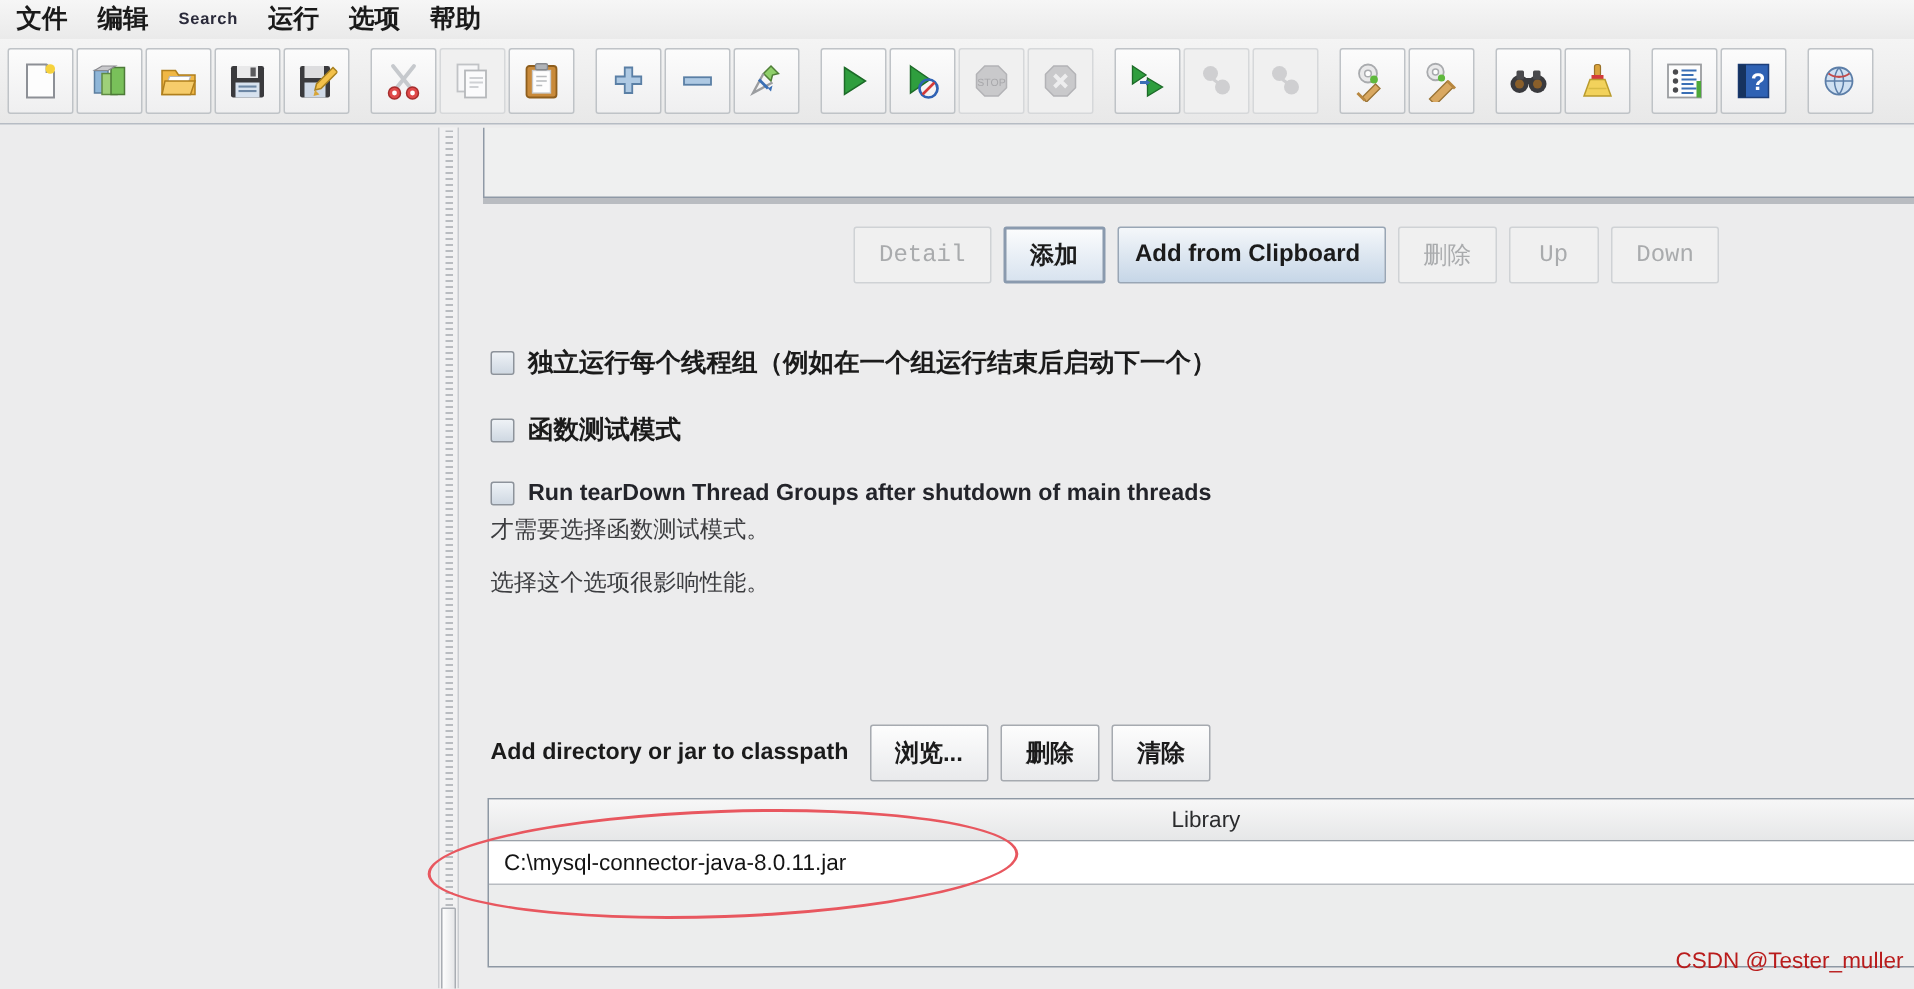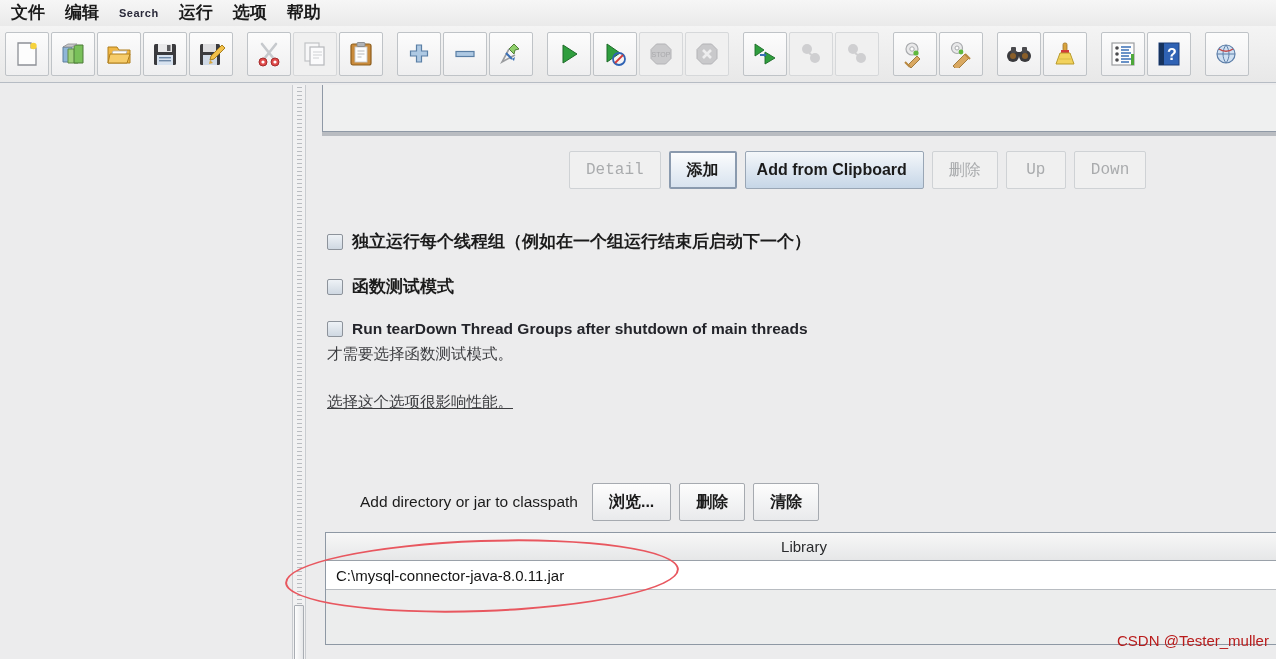--- a/index.html
+++ b/index.html
@@ -126,27 +126,27 @@
     border:1px solid #8d939b;border-radius:2px;
     background:linear-gradient(#eef2f6,#cfd8e2);box-sizing:border-box;
   }
   .check-label{font-size:17px;font-weight:bold;color:#1b1b1b;white-space:nowrap;}
   .check-label.latin{font-size:15.5px;color:#23242a;}
 
   .desc{position:absolute;left:20px;top:258px;width:700px;}
   .desc p{
     margin:0 0 6px 0;font-size:15.5px;color:#3c3d40;line-height:1.45;white-space:nowrap;
   }
-  .desc p.gap{margin-top:26px;text-decoration:underline;}
+  .desc p.gap{margin-top:13px;}
 
   .classpath-row{
     position:absolute;left:20px;top:398px;display:flex;align-items:center;
   }
   .cp-label{
-    font-size:15.5px;font-weight:normal;color:#1b1b1b;margin-right:14px;white-space:nowrap;margin-left:33px;
+    font-size:15.5px;font-weight:bold;color:#1b1b1b;margin-right:14px;white-space:nowrap;
   }
 
   
   .table-wrap{
     position:absolute;left:18px;top:447px;width:958px;height:113px;
     border:1px solid #8e98a4;background:#eceded;box-sizing:border-box;overflow:hidden;
   }
   .table-head{
     height:28px;background:linear-gradient(#f7f7f7,#e6e7e8);
     border-bottom:1px solid #9aa1a9;

